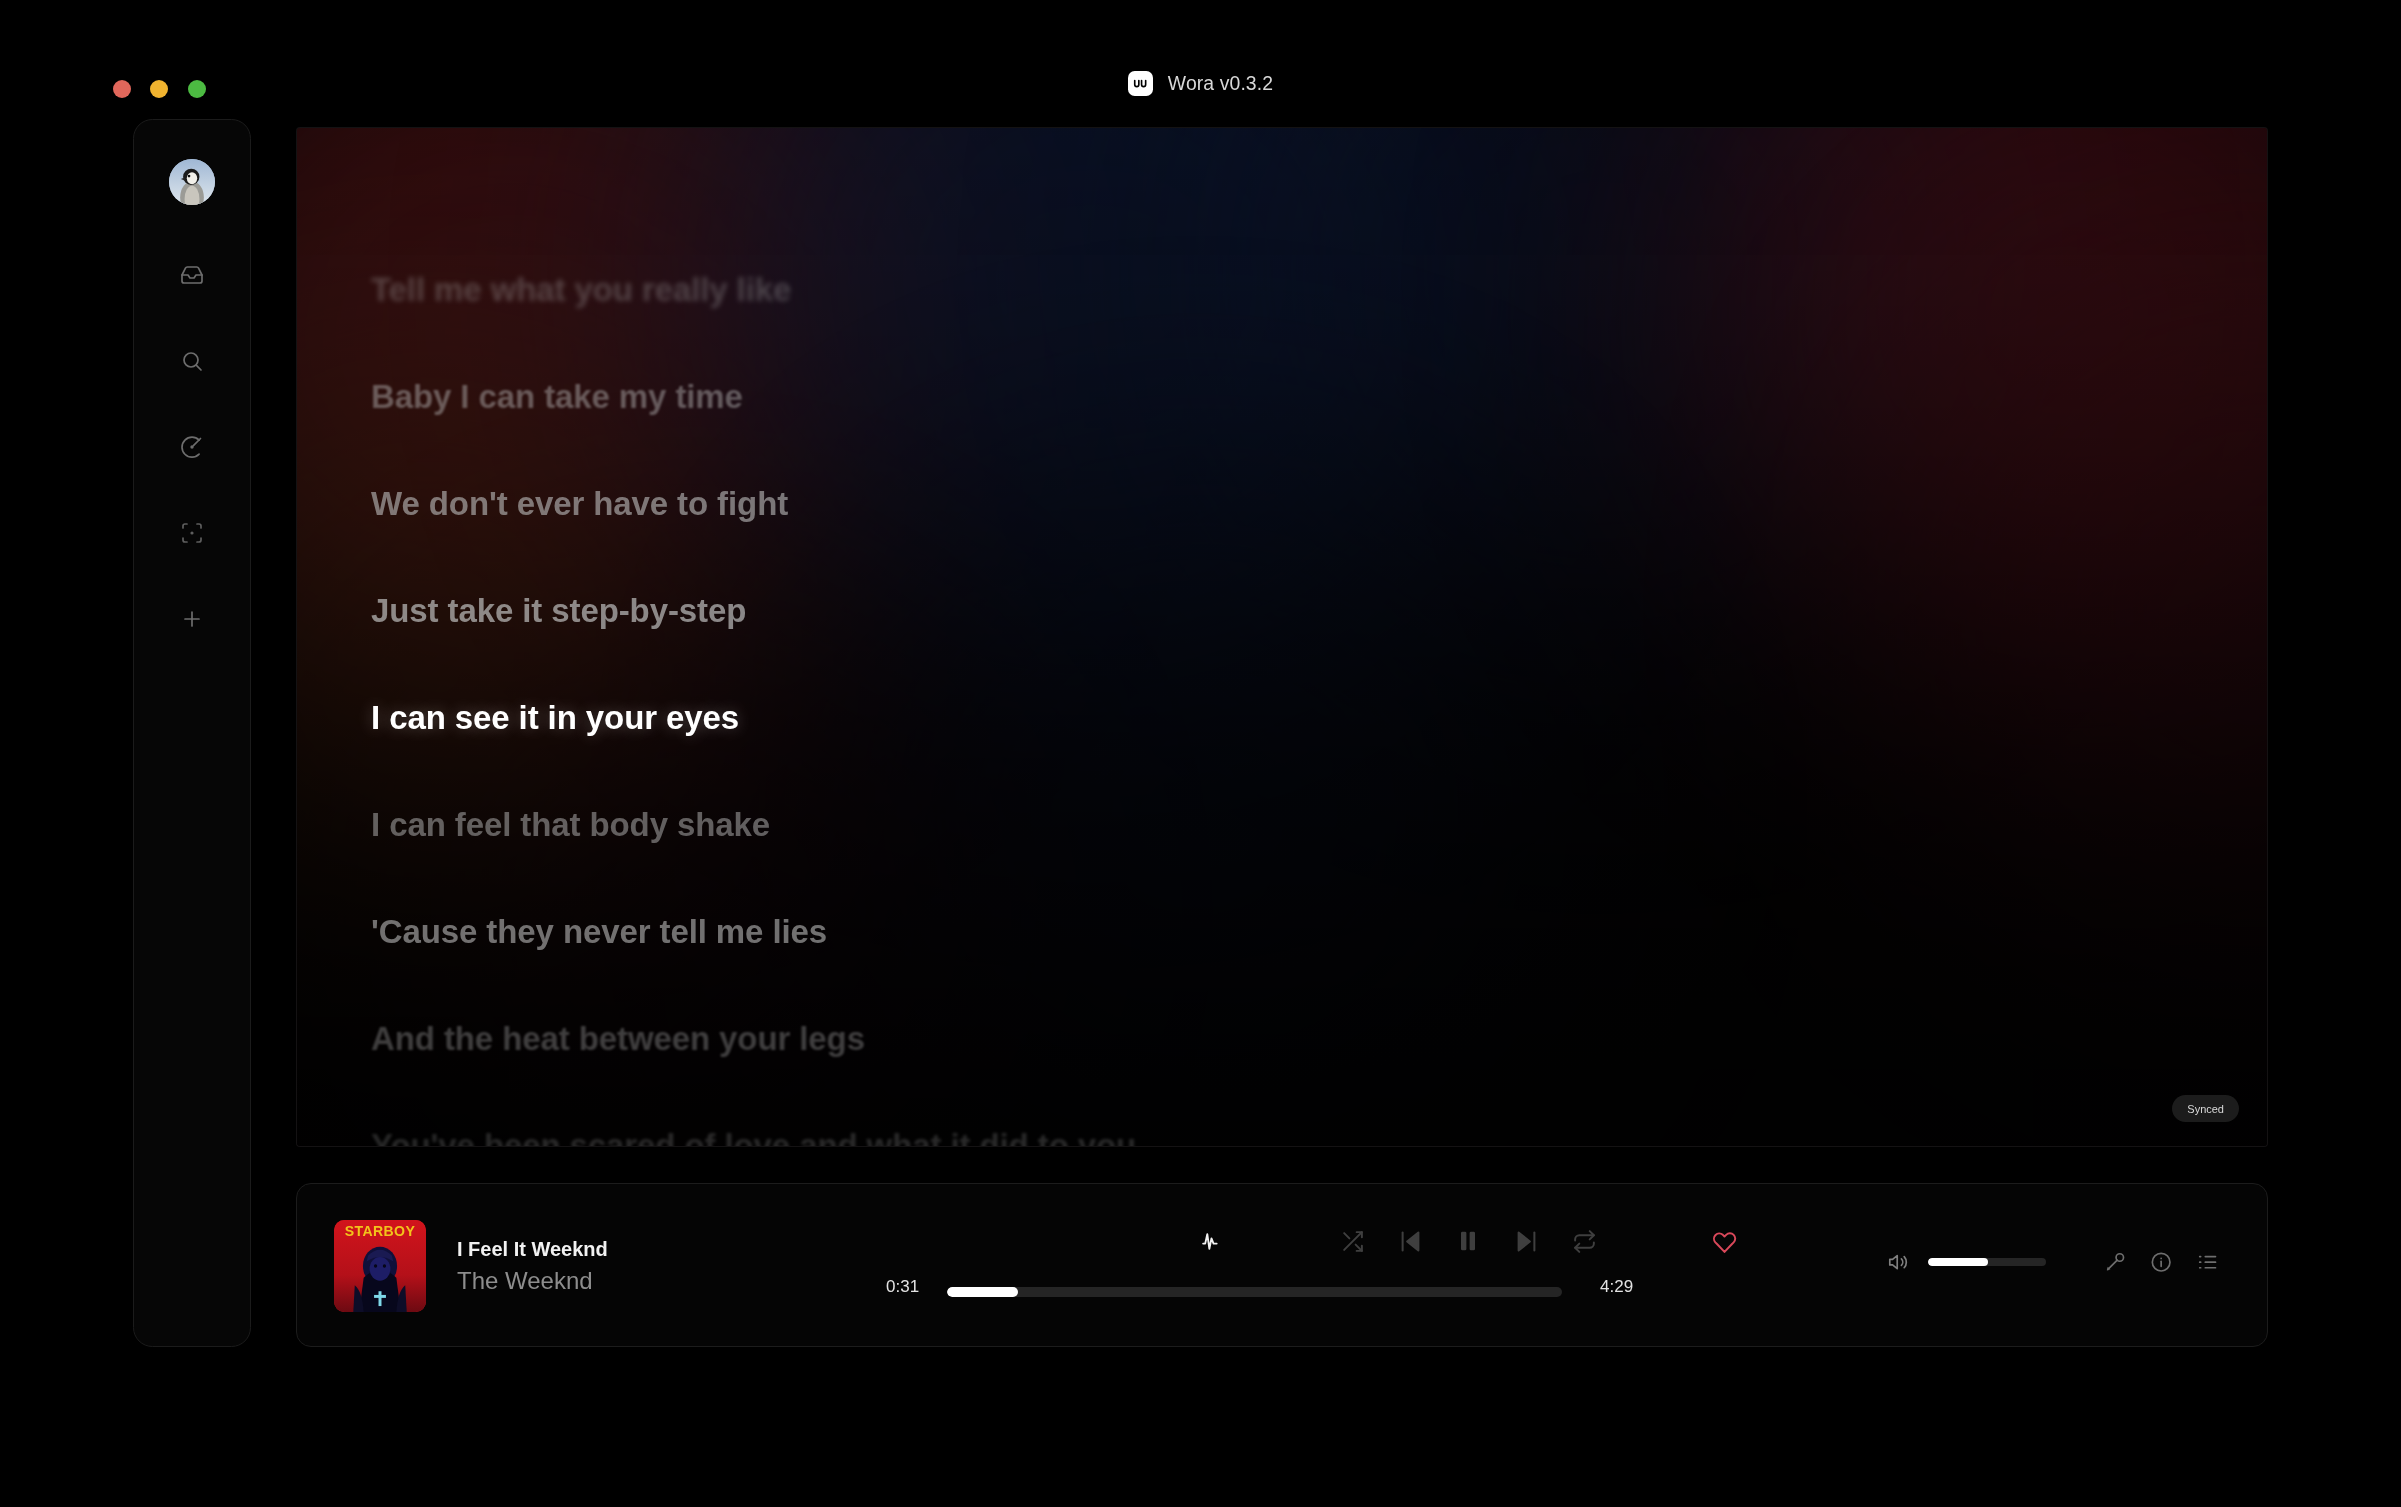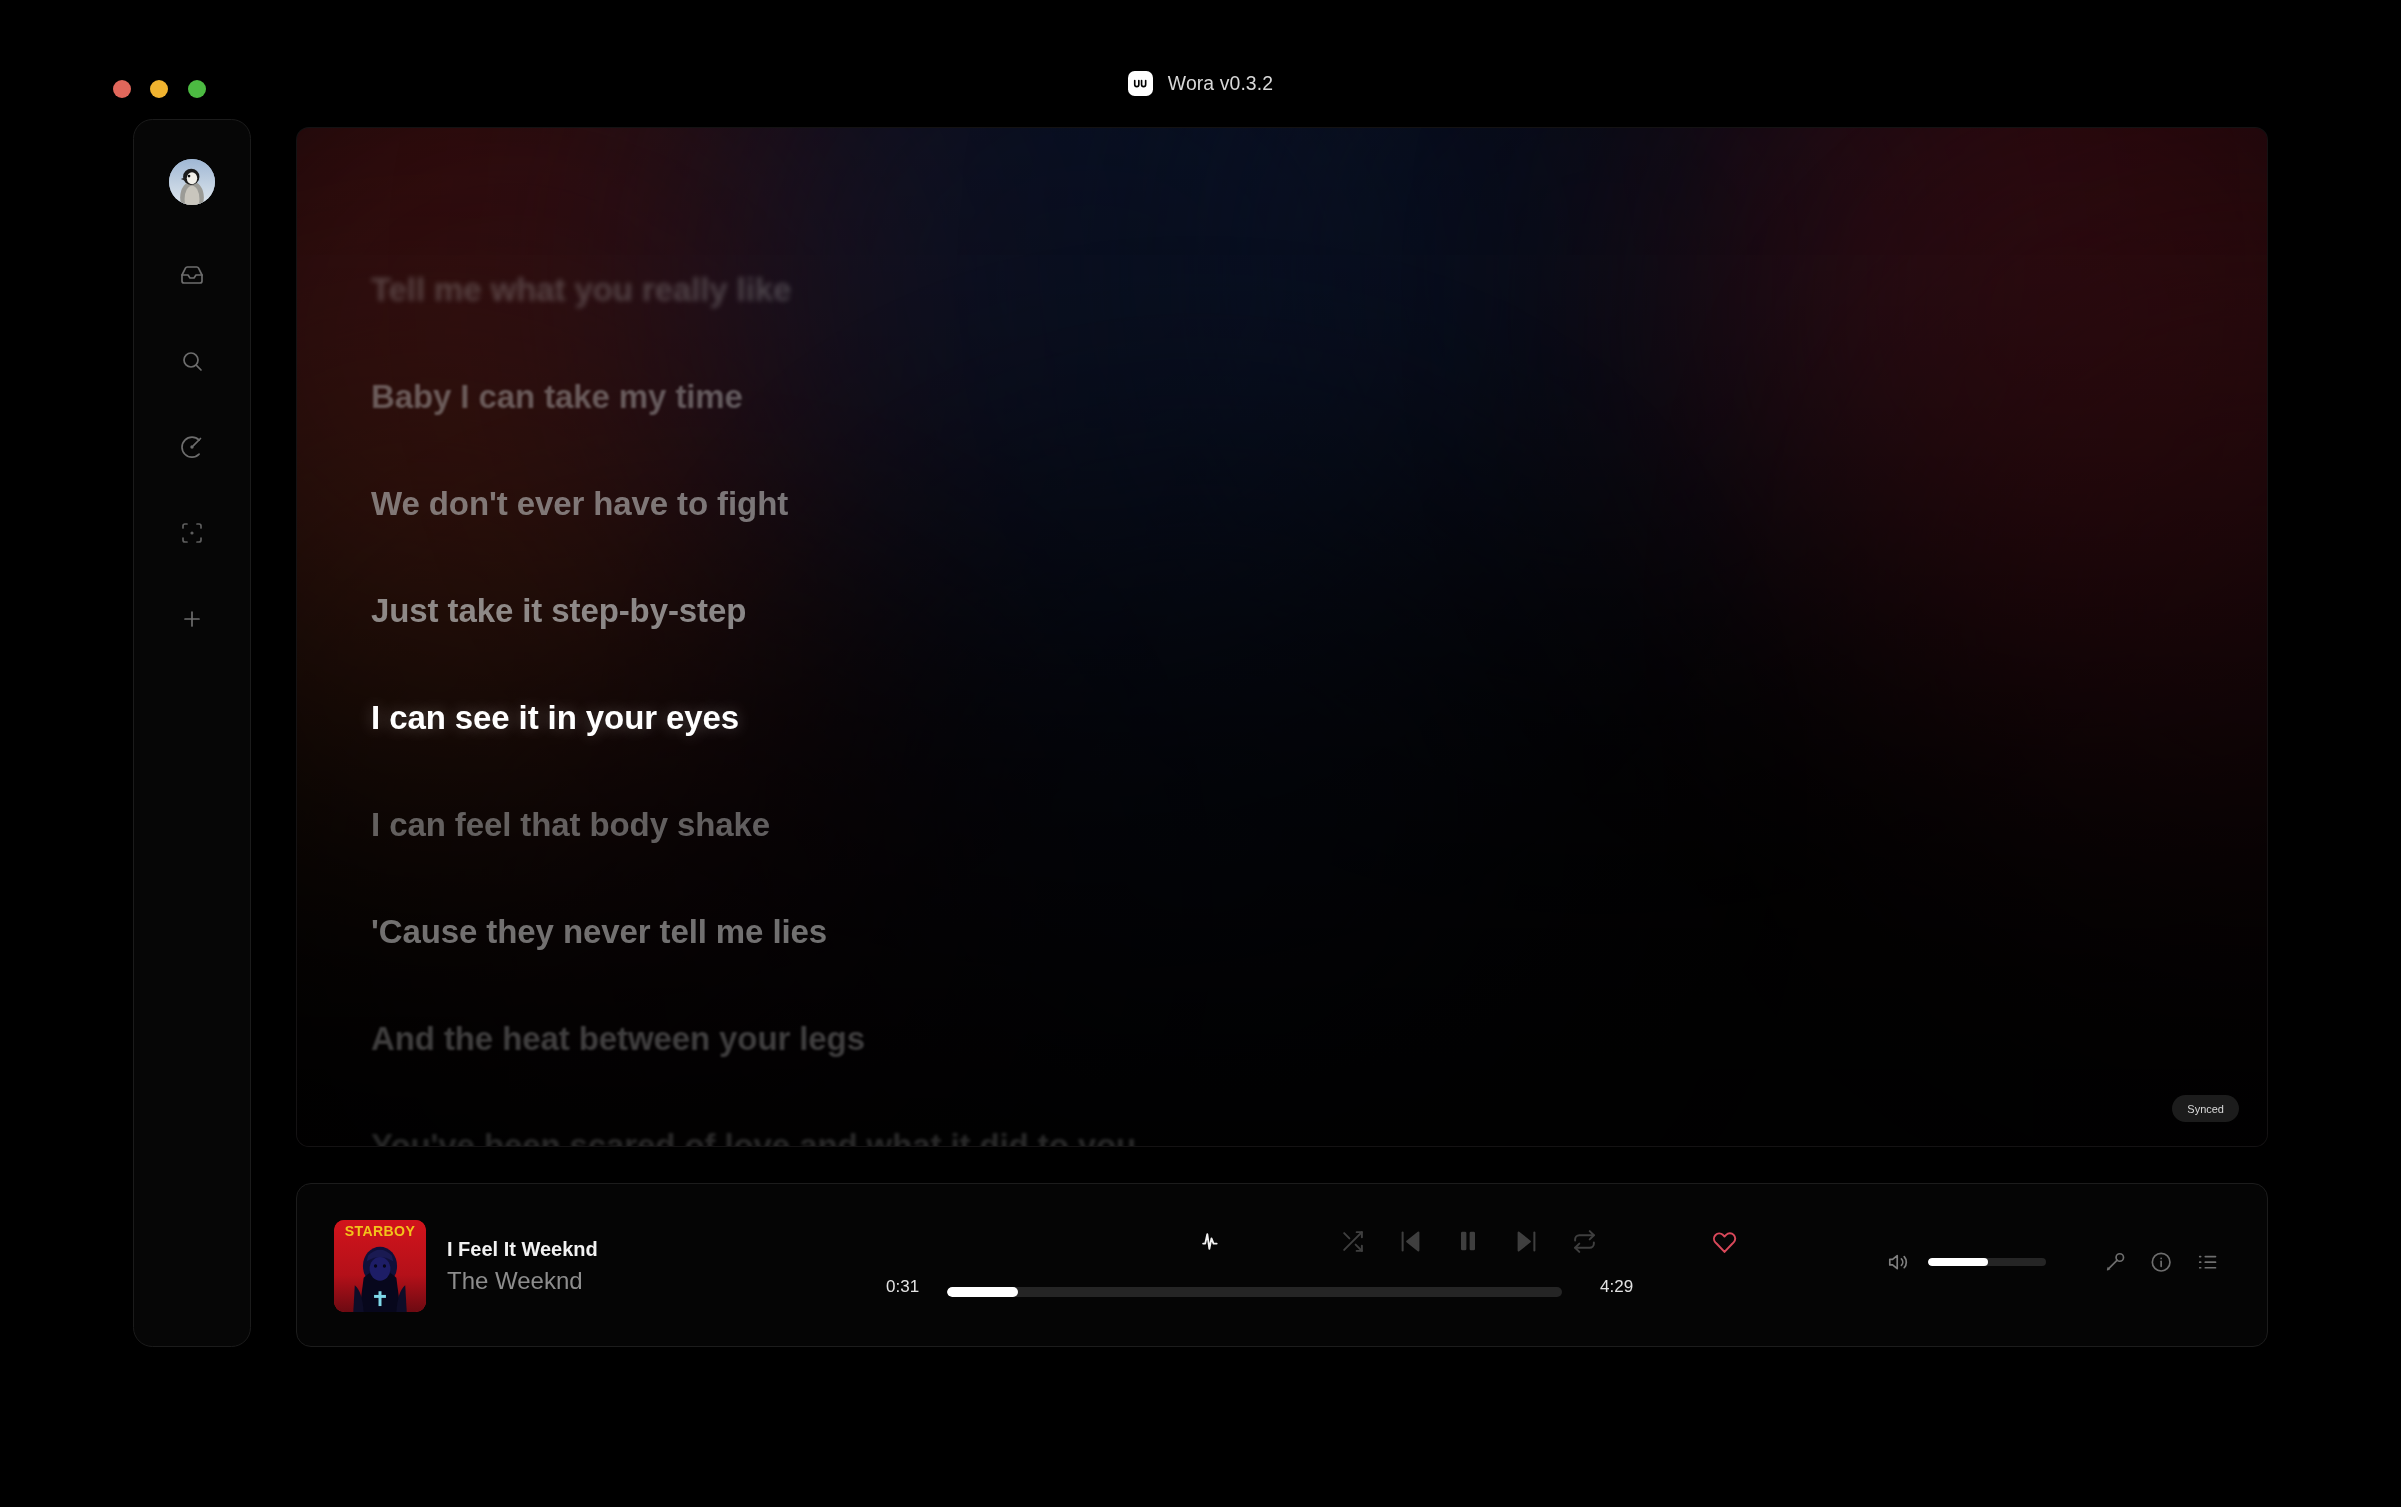--- a/index.html
+++ b/index.html
@@ -70,21 +70,21 @@
     width: 42px; height: 42px;
     display: flex; align-items: center; justify-content: center;
     border-radius: 9px;
   }
   .nav-item svg { display: block; }
 
   
   .lyrics-panel {
     position: absolute; left: 296px; top: 127px;
     width: 1972px; height: 1020px;
-    border-radius: 13px;
+    border-radius: 4px;
     border: 0.7px solid rgba(255,255,255,0.06);
     overflow: hidden;
     background: #060405;
   }
   .bg-blobs { position: absolute; inset: 0; }
   .blob { position: absolute; border-radius: 50%; filter: blur(142px); }
   .blob.b1 { left: -194px;  top: -164px; width: 819px; height: 745px; background: #7a1f22; opacity: .55; }
   .blob.b2 { left: -149px;  top: 246px;  width: 566px;  height: 566px;  background: #8a4a16; opacity: .30; }
   .blob.b3 { left: 387px;   top: -238px; width: 819px; height: 782px; background: #11224a; opacity: .60; }
   .blob.b4 { left: 939px;  top: -223px; width: 730px;  height: 730px;  background: #0e1b3c; opacity: .45; }
@@ -136,21 +136,21 @@
   .player {
     position: absolute; left: 296px; top: 1183px;
     width: 1972px; height: 164px;
     background: #050505;
     border: 0.7px solid #1c1c1c;
     border-radius: 15px;
   }
 
   .now-playing {
     position: absolute; left: 37px; top: 36px;
-    display: flex; align-items: center; gap: 21px;
+    display: flex; align-items: center; gap: 31px;
   }
   .cover {
     width: 92px; height: 92px; border-radius: 10.4px;
     overflow: hidden; position: relative; flex: none;
     background: #c7161d;
   }
   .cover svg { display: block; width: 92px; height: 92px; }
   .np-text { display: flex; flex-direction: column; gap: 6px; }
   .np-title { color: #f2f2f2; font-size: 20px; font-weight: 600; }
   .np-artist { color: #8d8d8d; font-size: 24px; font-weight: 400; }

